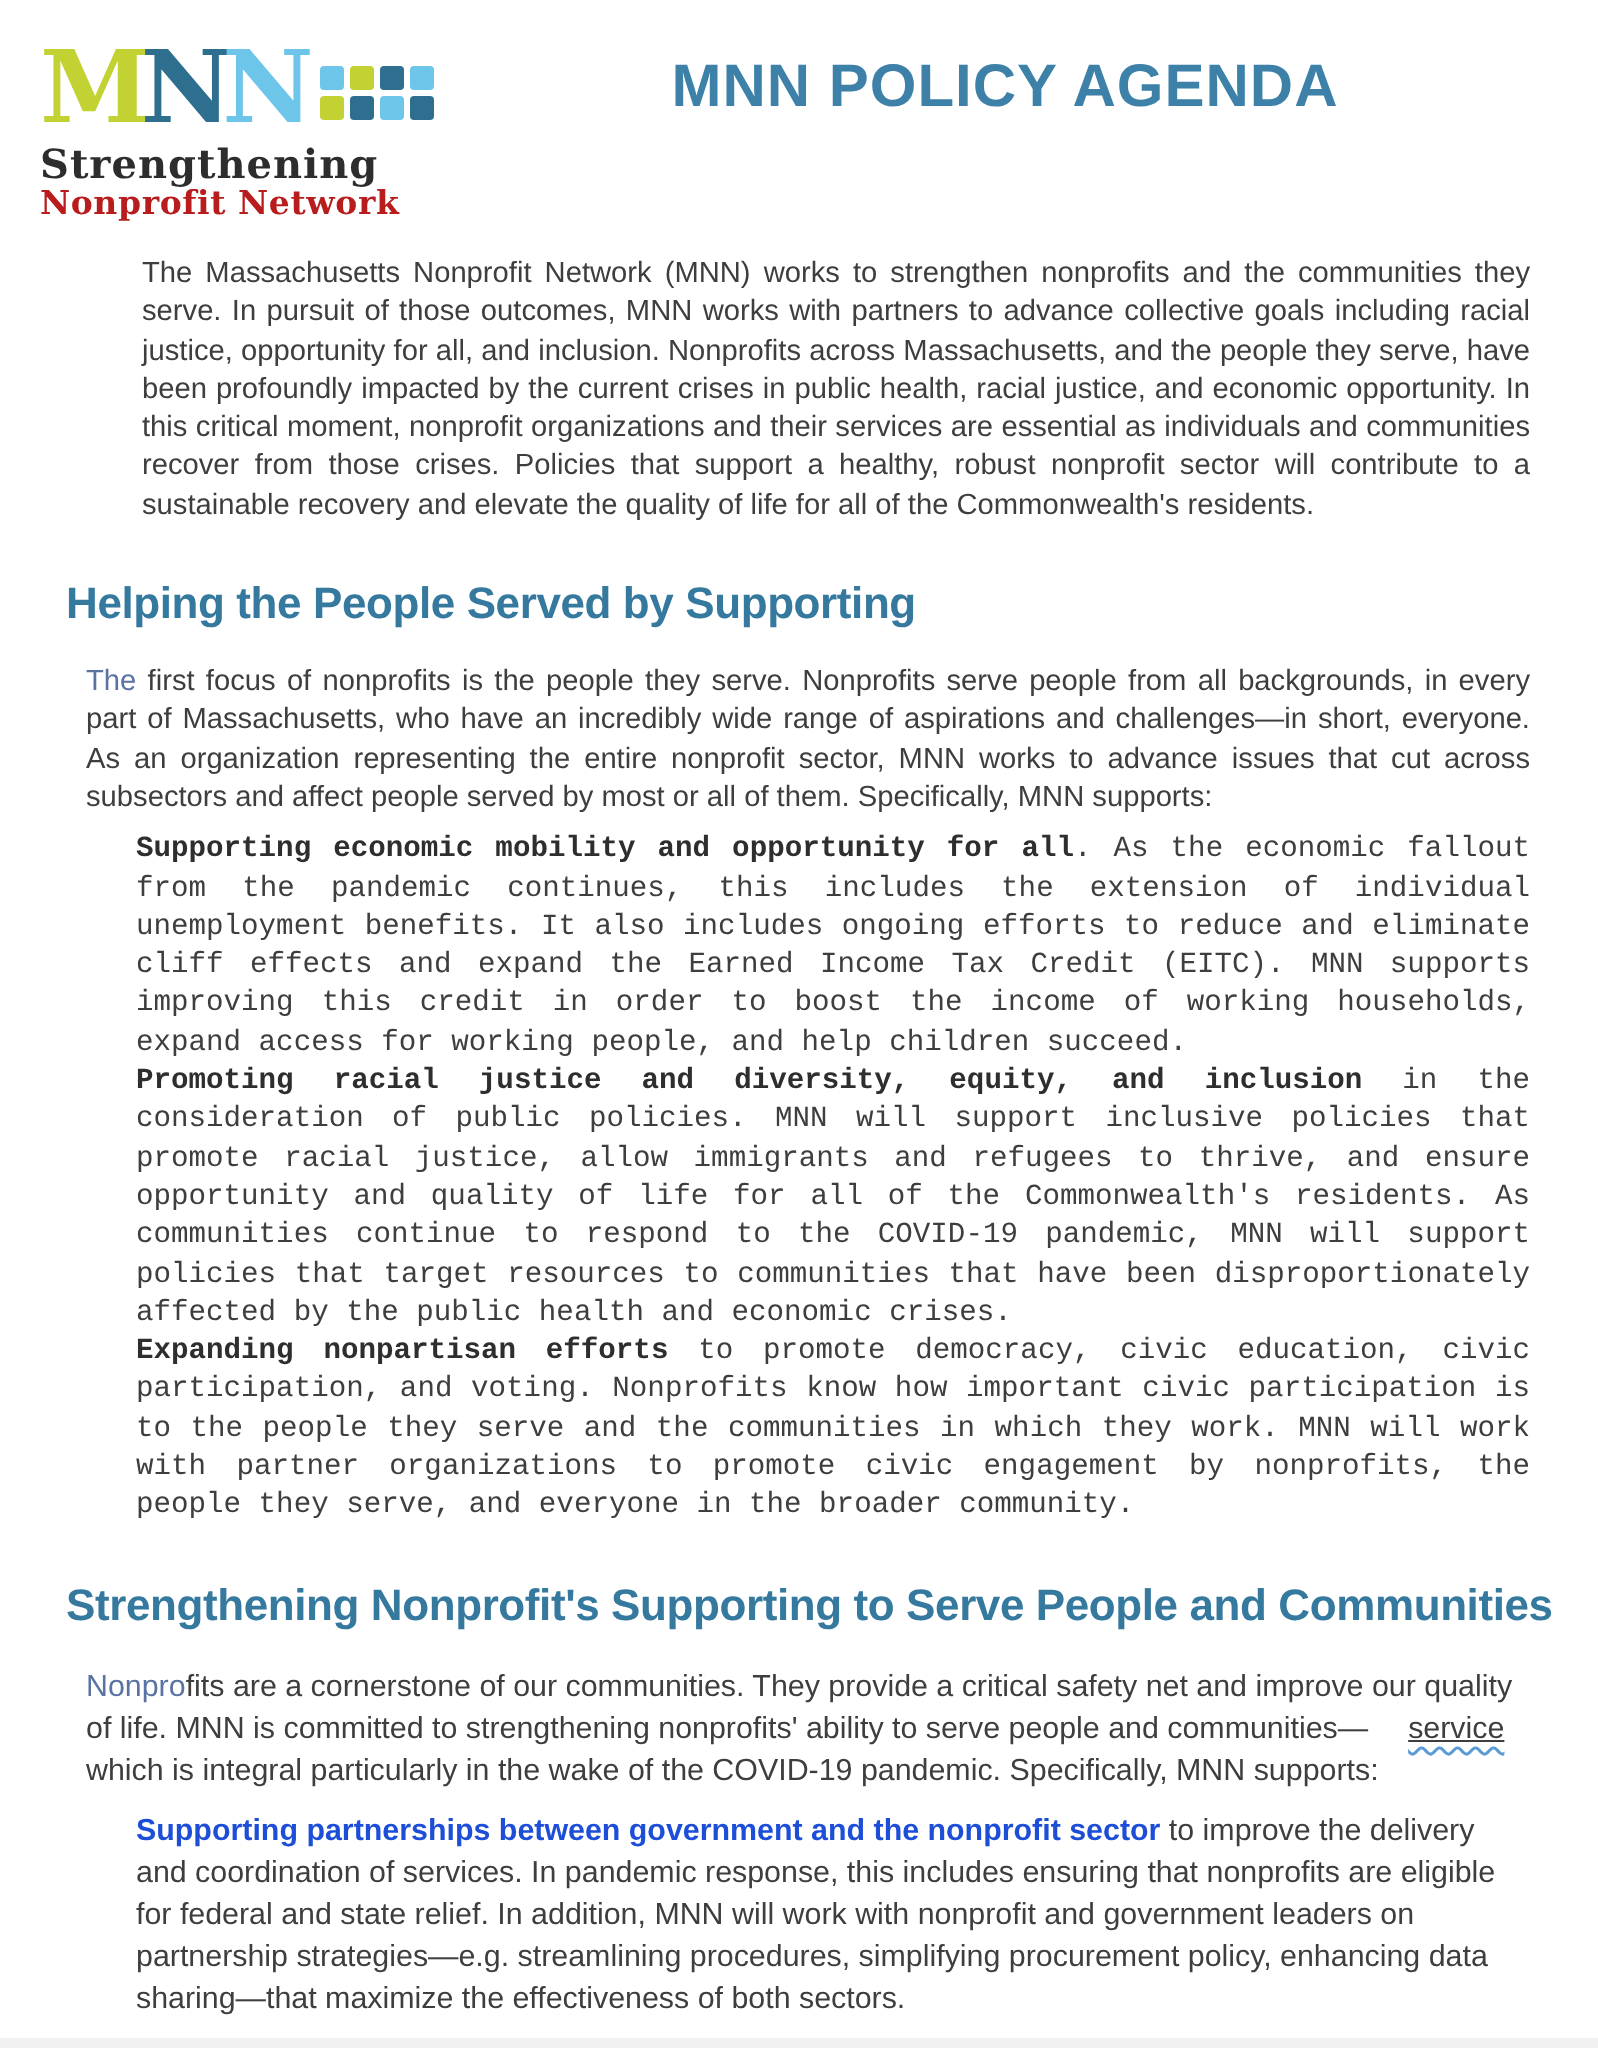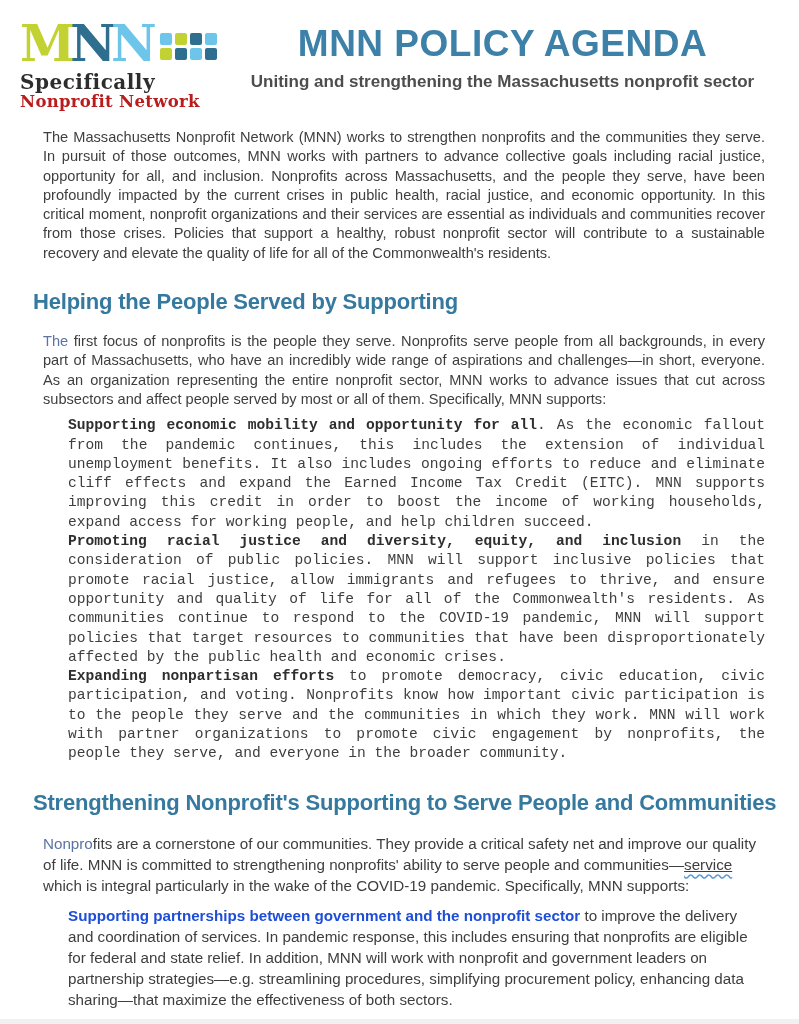--- a/index.html
+++ b/index.html
@@ -31,49 +31,50 @@
   .wordmark1{
     font-family:"DejaVu Serif", serif;font-weight:bold;color:#2d2d2d;
     font-size:20px;line-height:21px;letter-spacing:0.5px;margin-top:2px;white-space:nowrap;
   }
   .wordmark2{
     font-family:"DejaVu Serif", serif;font-weight:bold;color:#b91c1c;
     font-size:16.5px;line-height:18px;letter-spacing:0.3px;white-space:nowrap;
   }
   .header-text{flex:1;text-align:center;padding-top:6px;padding-left:28px;}
   .title{
-    color:var(--title-color);font-size:37px;font-weight:bold;letter-spacing:0.5px;
+    color:var(--title-color);font-size:30px;font-weight:bold;letter-spacing:0.5px;
     line-height:40px;white-space:nowrap;
   }
   .subtitle{
     color:#4d4d4d;font-size:17px;font-weight:bold;margin-top:8px;white-space:nowrap;
   }
   
   main{padding:0 34px 0 43px;}
   .body-text{
     color:var(--body-color);font-size:14.6px;line-height:19.3px;text-align:justify;
   }
   .body-text b{color:#2e2e2e;}
   .body-text2{
     color:var(--body-color);font-size:15.2px;line-height:21px;text-align:left;
   }
   .body-text2 b{color:#1d4ed8;}
-  .intro{margin-top:17px;}
+  .intro{margin-top:17px;margin-left:28px;}
   .section-heading{
     color:var(--heading-color);font-size:22px;font-weight:bold;letter-spacing:-0.2px;
     margin:26px 0 17px -10px;white-space:nowrap;
   }
   .s1-items{margin-top:7px;}
   .s1-items p{margin-left:25px;font-family:Liberation Mono, monospace;}
   .s2-item{margin-top:9px;margin-left:25px;}
   .lead-blue{color:var(--lead-blue);}
   .u-line{text-decoration:underline;}
   .u-wavy{
     text-decoration:underline wavy var(--wavy);
     text-underline-offset:4px;
+    margin-left:20px;
   }
   .bottom-edge{
     position:absolute;left:0;bottom:0;width:100%;height:5px;background:#f1f1f1;
   }
 </style>
 </head>
 <body>
 
 <div class="page">
   <header>
@@ -84,26 +85,25 @@
             <div class="sq" style="background: rgb(110, 197, 234);"></div>
             <div class="sq" style="background: rgb(195, 210, 51);"></div>
             <div class="sq" style="background: rgb(46, 110, 142);"></div>
             <div class="sq" style="background: rgb(110, 197, 234);"></div>
             <div class="sq" style="background: rgb(195, 210, 51);"></div>
             <div class="sq" style="background: rgb(46, 110, 142);"></div>
             <div class="sq" style="background: rgb(110, 197, 234);"></div>
             <div class="sq" style="background: rgb(46, 110, 142);"></div>
           </div>
       </div>
-      <div class="wordmark1">Specifically</div>
+      <div class="wordmark1">Strengthening</div>
       <div class="wordmark2">Nonprofit Network</div>
     </div>
     <div class="header-text">
       <div class="title">MNN POLICY AGENDA</div>
-      <div class="subtitle">Uniting and strengthening the Massachusetts nonprofit sector</div>
     </div>
   </header>
 
   <main>
     <p class="body-text intro">The Massachusetts Nonprofit Network (MNN) works to strengthen nonprofits and the communities they serve. In pursuit of those outcomes, MNN works with partners to advance collective goals including racial justice, opportunity for all, and inclusion. Nonprofits across Massachusetts, and the people they serve, have been profoundly impacted by the current crises in public health, racial justice, and economic opportunity. In this critical moment, nonprofit organizations and their services are essential as individuals and communities recover from those crises. Policies that support a healthy, robust nonprofit sector will contribute to a sustainable recovery and elevate the quality of life for all of the Commonwealth's residents.</p>
 
     <div class="section-heading">Helping the People Served by Supporting</div>
 
     <p class="body-text"><span class="lead-blue">The</span><span> first focus of nonprofits is the people they serve. Nonprofits serve people from all backgrounds, in every part of Massachusetts, who have an incredibly wide range of aspirations and challenges—in short, everyone. As an organization representing the entire nonprofit sector, MNN works to advance issues that cut across subsectors and affect people served by most or all of them. Specifically, MNN supports:</span></p>
 

